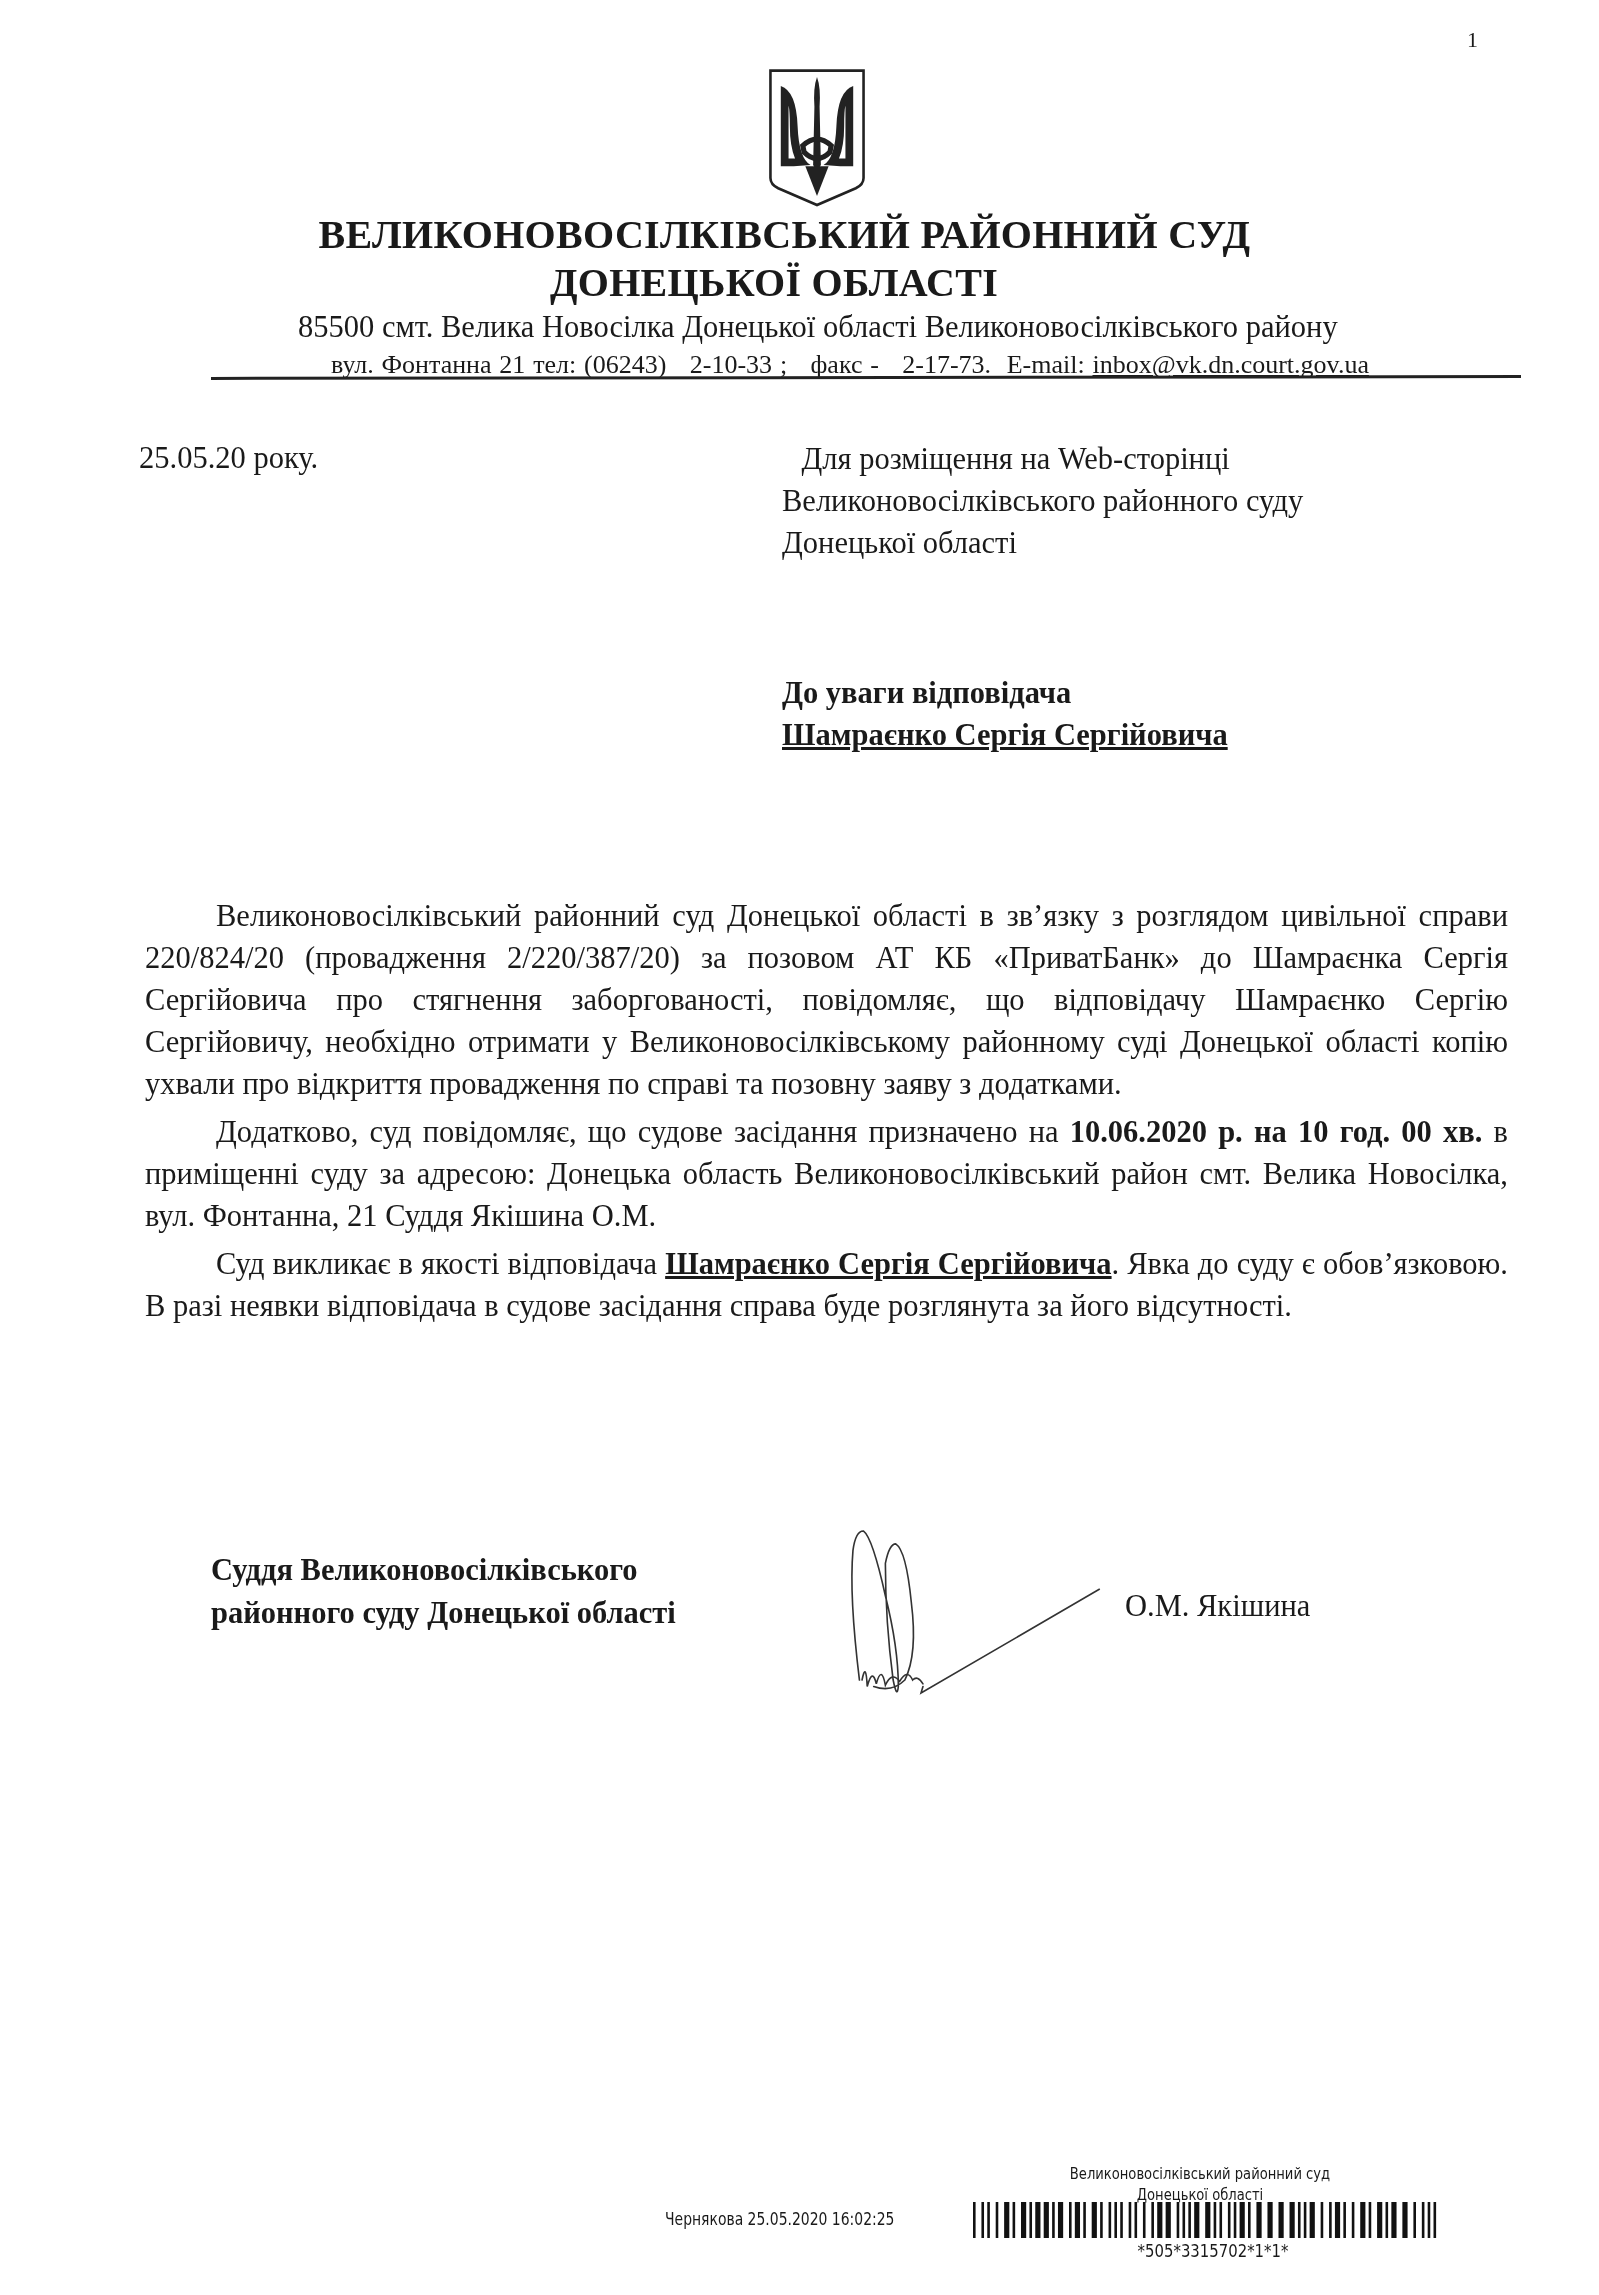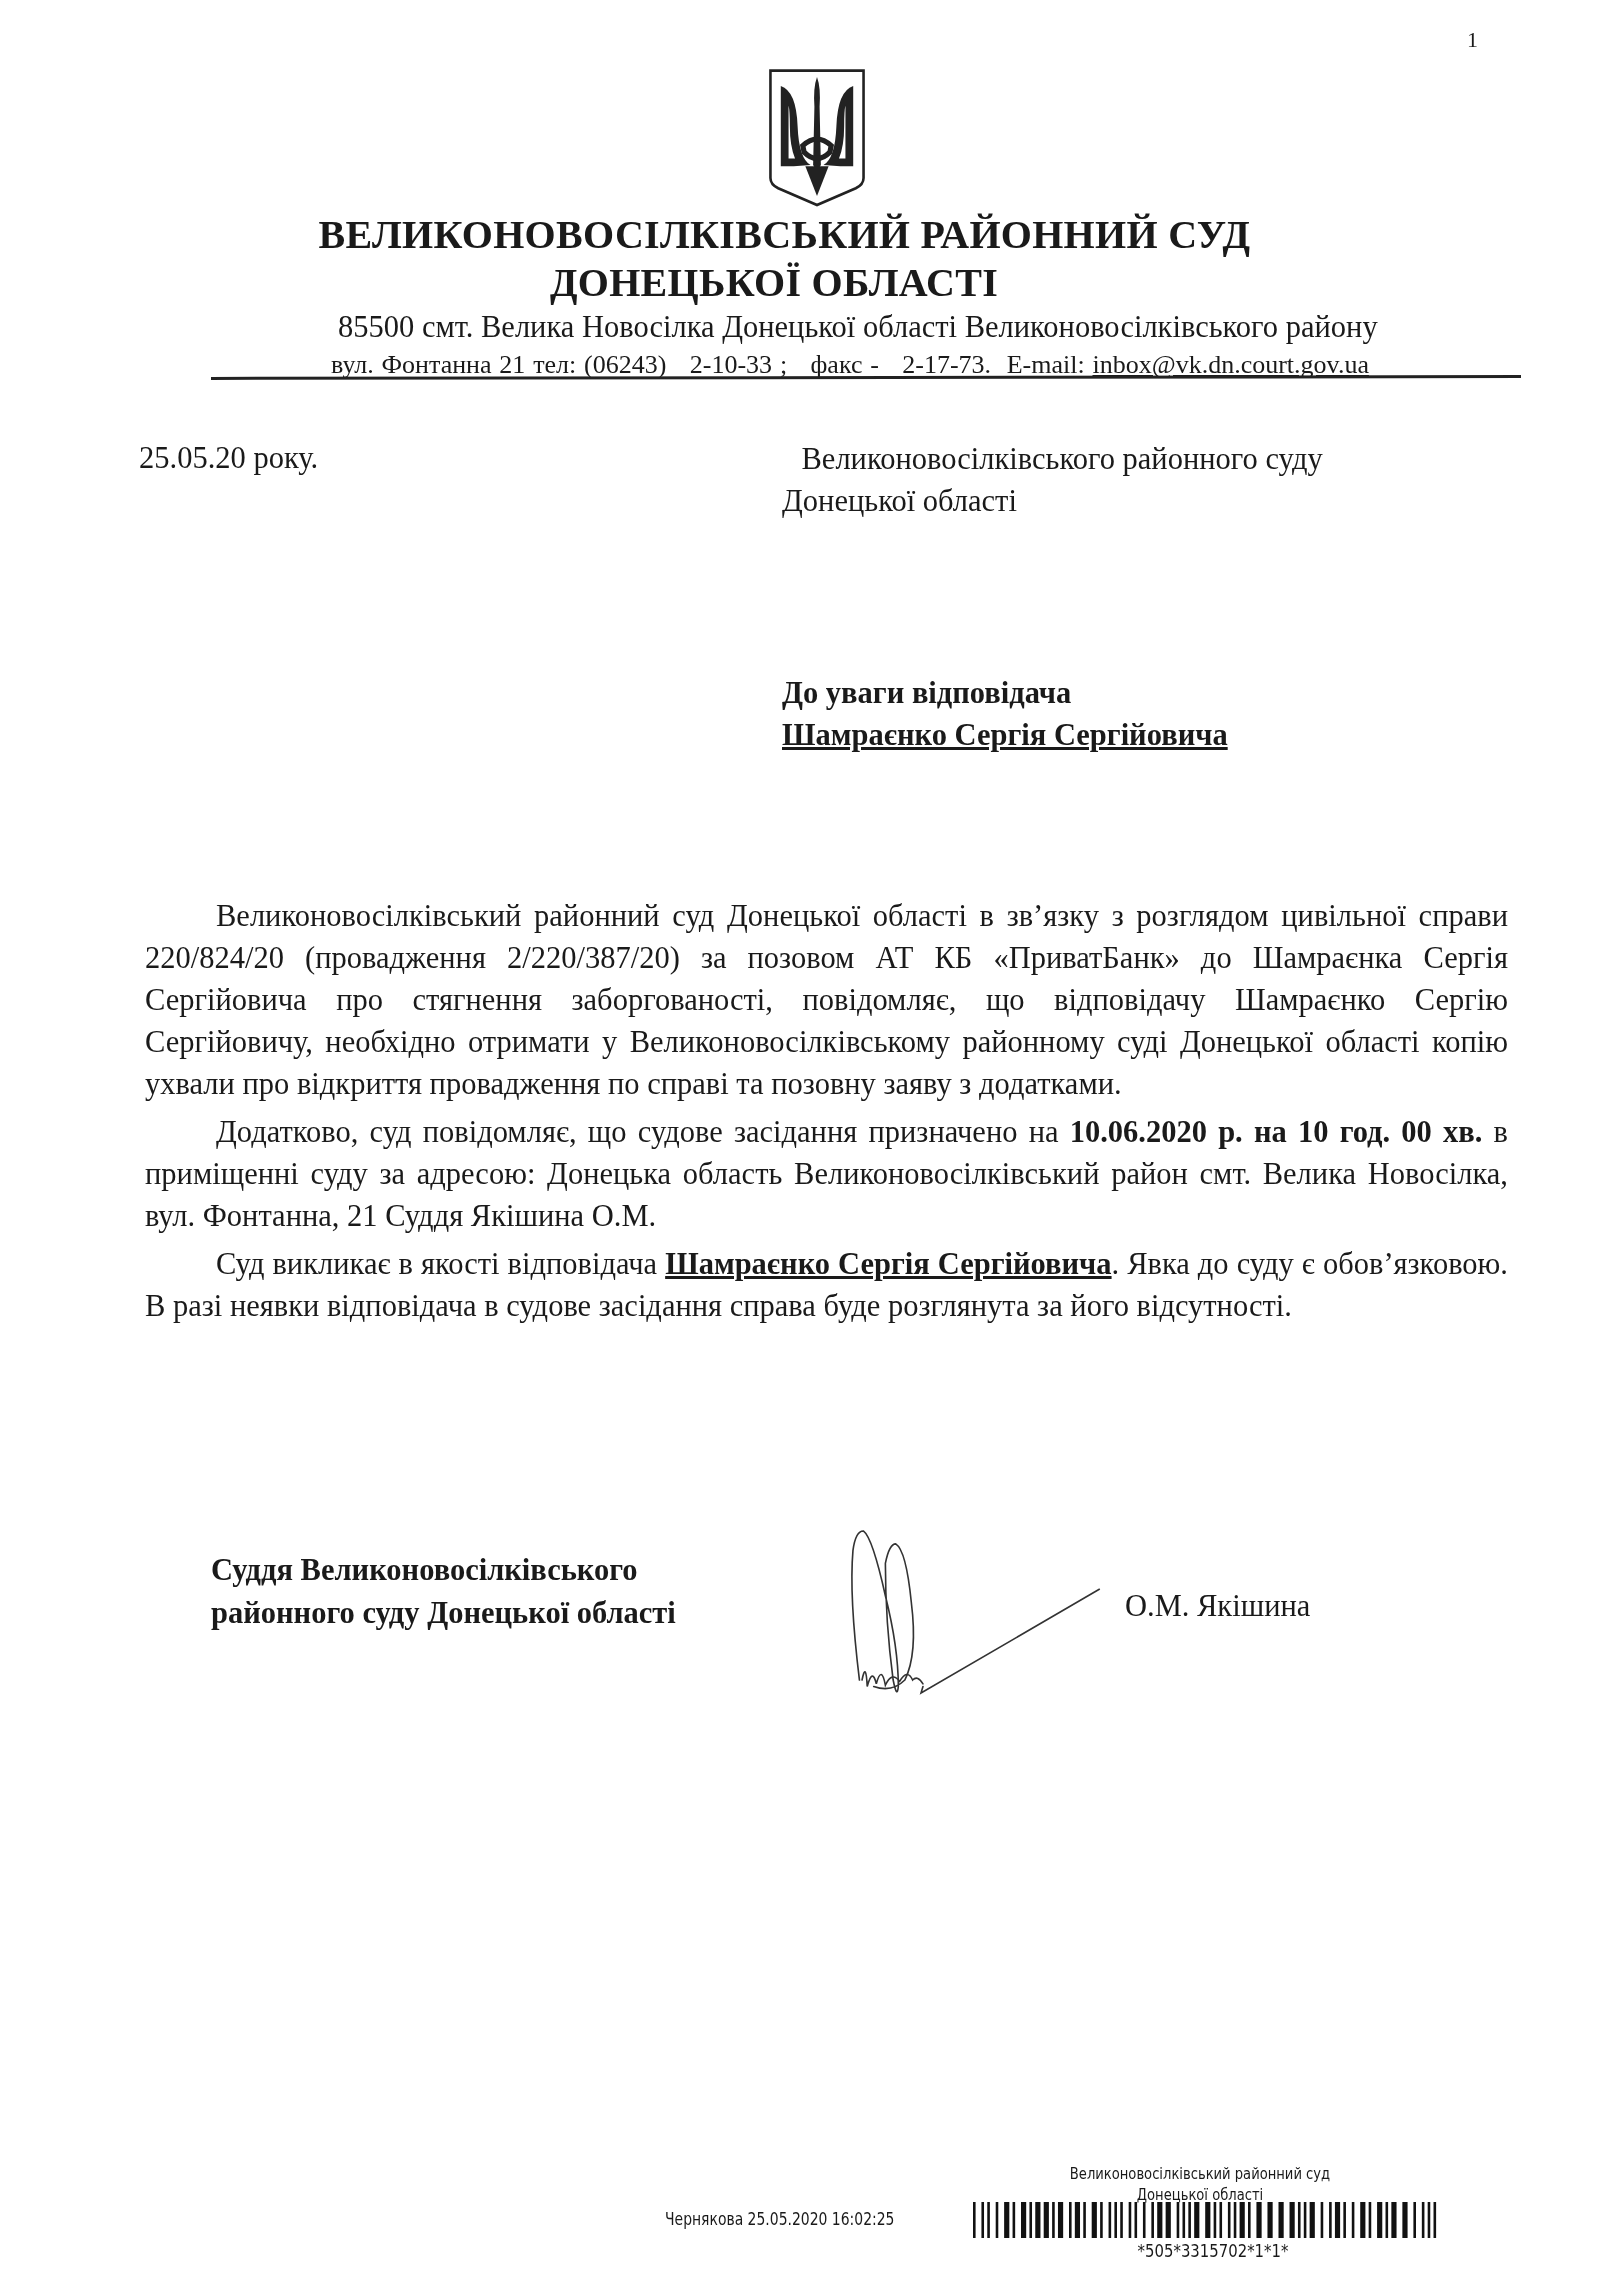--- a/index.html
+++ b/index.html
@@ -5,21 +5,21 @@
   html, body { margin: 0; padding: 0; background: #ffffff; }
   body { width: 1600px; height: 2295px; position: relative; overflow: hidden;
          font-family: "Liberation Serif", "DejaVu Serif", serif; color: #1a1a1a; }
   .abs { position: absolute; }
   .page-number { left: 1467px; top: 27px; font-size: 22px; }
   .emblem { left: 765px; top: 68px; width: 104px; height: 139px; }
   .court-title { left: 0; width: 1600px; text-align: center; font-weight: bold;
                  font-size: 40px; line-height: 48px; letter-spacing: 0.3px; }
   .court-title.l1 { top: 211px; left: -15.6px; }
   .court-title.l2 { top: 259px; left: -26px; }
-  .addr1 { top: 310px; left: 298px; font-size: 30.5px; white-space: nowrap; margin-left: 40px; }
+  .addr1 { top: 310px; left: 298px; font-size: 30.5px; white-space: nowrap; }
   .addr2 { top: 350px; left: 331px; font-size: 26px; white-space: nowrap; word-spacing: 1.3px; }
   .addr2 .email { text-decoration: underline; }
   .rule { left: 211px; top: 376px; width: 1310px; height: 3.2px; background: #222;
           transform: rotate(-0.08deg); }
   .date { left: 139px; top: 441px; font-size: 30.5px; }
   .web { left: 782px; top: 438px; font-size: 30.5px; line-height: 42px; }
   .web div:first-child { padding-left: 19.5px; }
   .attn { left: 782px; top: 632px; font-size: 30.5px; line-height: 42px; font-weight: bold; margin-top: 40px; }
   .attn .name { text-decoration: underline; text-decoration-thickness: 3.2px; }
   .body { left: 139px; top: 889px; width: 1375px; font-size: 30.5px; line-height: 42px;
@@ -56,20 +56,21 @@
 
 <div class="abs court-title l1">ВЕЛИКОНОВОСІЛКІВСЬКИЙ РАЙОННИЙ СУД</div>
 <div class="abs court-title l2">ДОНЕЦЬКОЇ  ОБЛАСТІ</div>
 <div class="abs addr1">85500 смт. Велика Новосілка Донецької області Великоновосілківського району</div>
 <div class="abs addr2"><span style="white-space:pre">вул. Фонтанна 21 тел: (06243)   2-10-33 ;   факс -   2-17-73.  E-mail: </span><span class="email">inbox@vk.dn.court.gov.ua</span></div>
 <div class="abs rule"></div>
 
 <div class="abs date">25.05.20 року.</div>
 
 <div class="abs web">
+  <div>Для розміщення на Web-сторінці</div>
   <div>Великоновосілківського районного суду</div>
   <div>Донецької області</div>
 </div>
 
 <div class="abs attn">
   <div>До уваги відповідача</div>
   <div class="name">Шамраєнко Сергія Сергійовича</div>
 </div>
 
 <div class="abs body">

